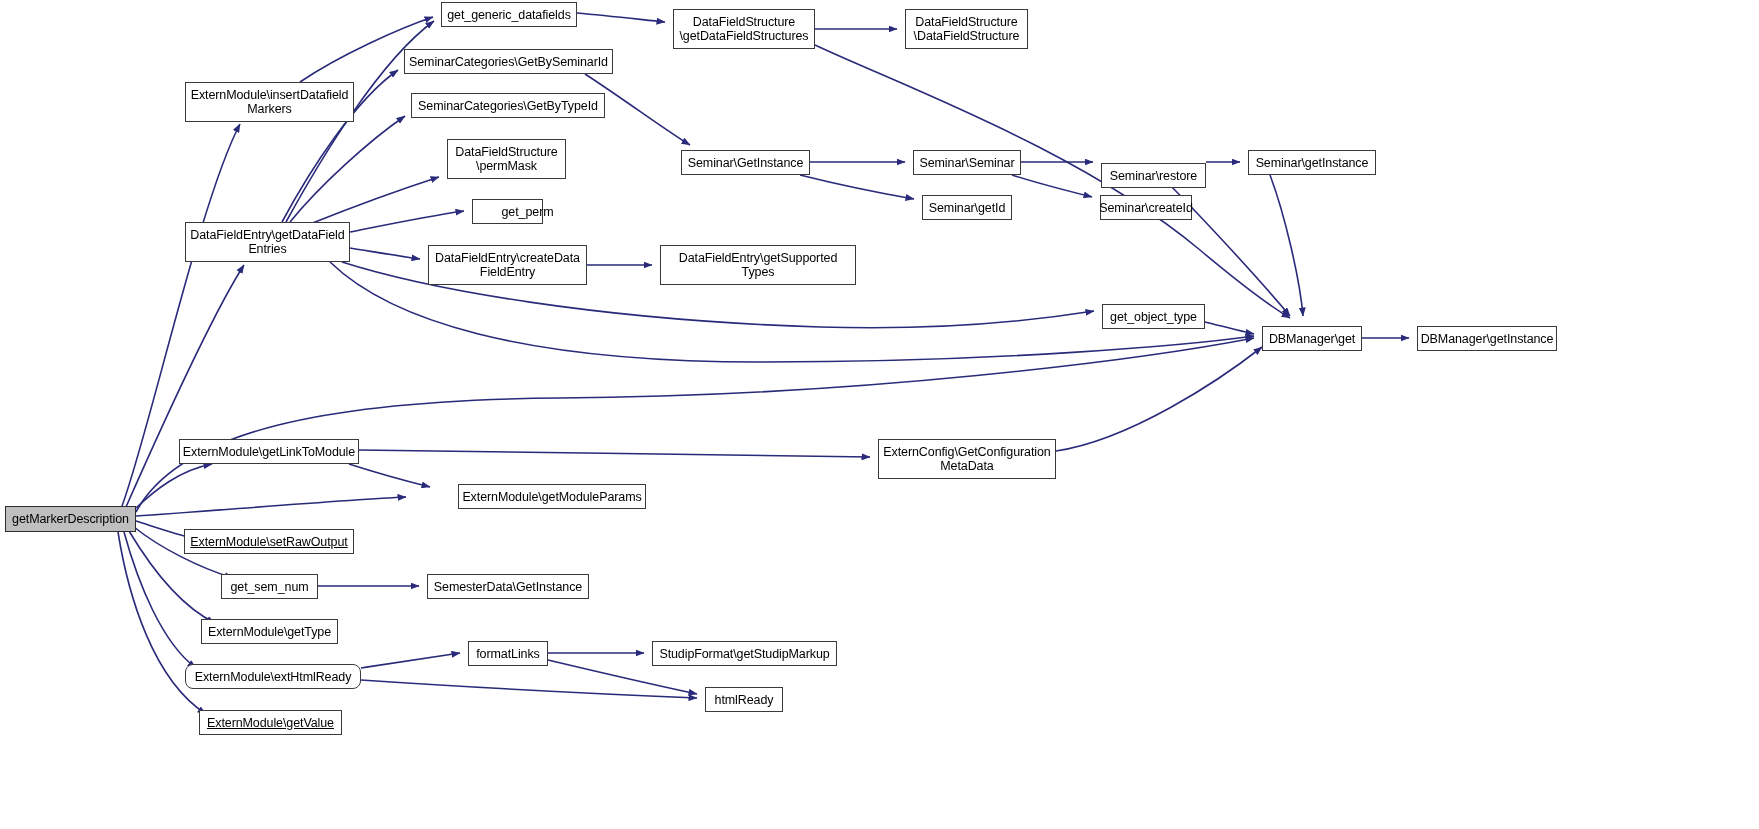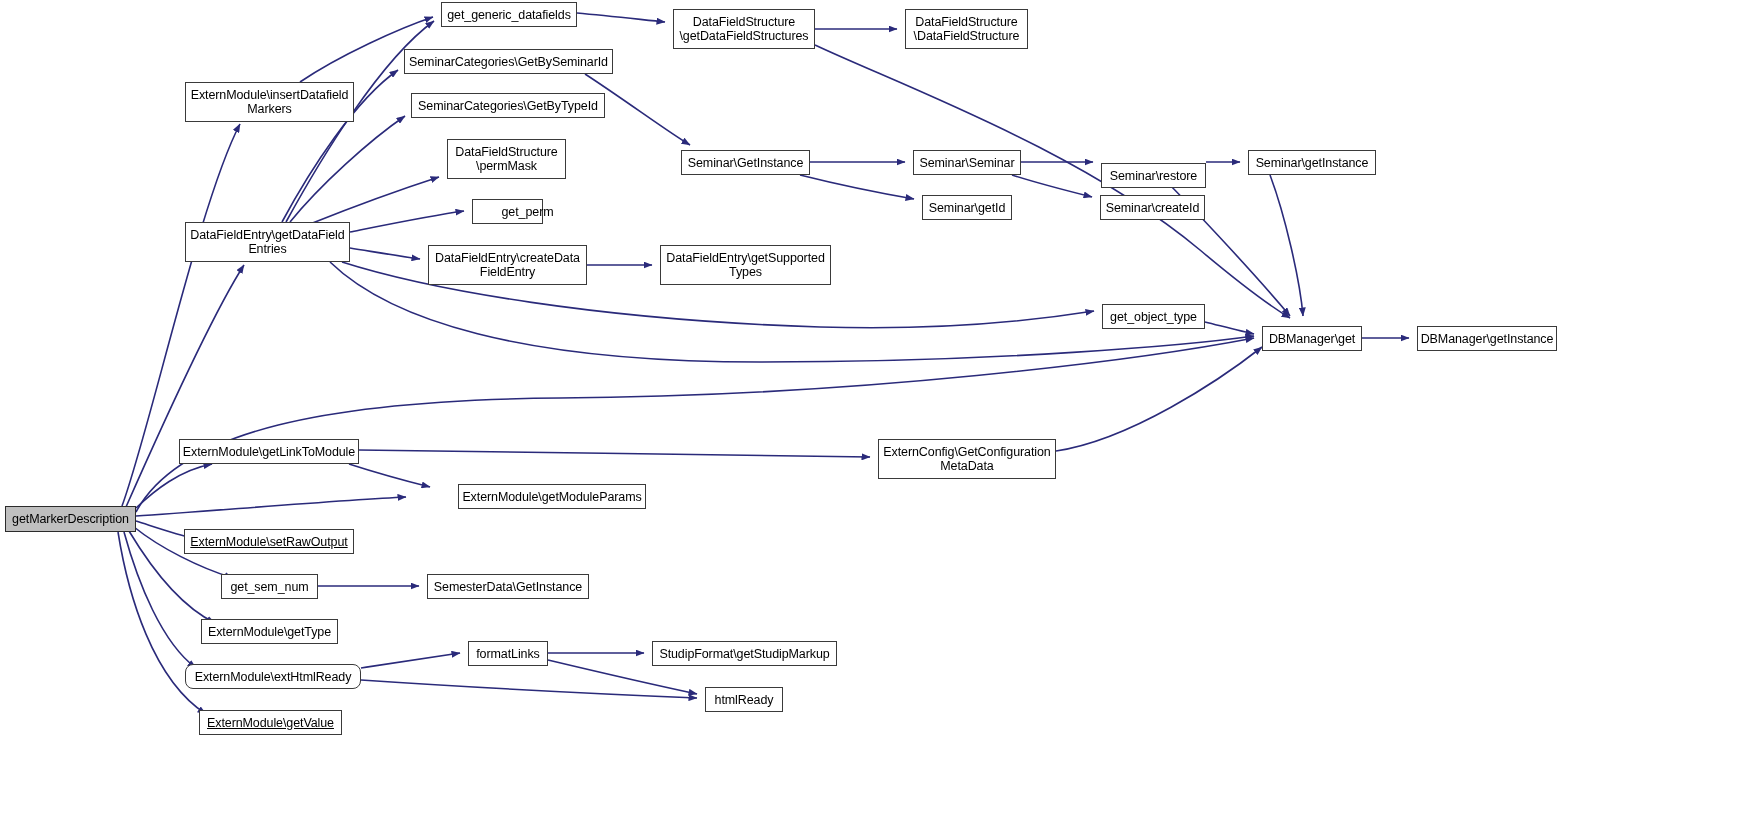--- a/index.html
+++ b/index.html
@@ -110,31 +110,31 @@
       <div class="node" style="left: 185px; top: 222px; width: 165px; height: 40px;"><span class="node-label">DataFieldEntry\getDataField
 Entries</span></div>
       <div class="node" style="left: 441px; top: 2px; width: 136px; height: 25px;"><span class="node-label">get_generic_datafields</span></div>
       <div class="node" style="left: 404px; top: 49px; width: 209px; height: 25px;"><span class="node-label">SeminarCategories\GetBySeminarId</span></div>
       <div class="node" style="left: 411px; top: 93px; width: 194px; height: 25px;"><span class="node-label">SeminarCategories\GetByTypeId</span></div>
       <div class="node" style="left: 447px; top: 139px; width: 119px; height: 40px;"><span class="node-label">DataFieldStructure
 \permMask</span></div>
       <div class="node" style="left: 472px; top: 199px; width: 71px; height: 25px; padding-left: 40px;"><span class="node-label">get_perm</span></div>
       <div class="node" style="left: 428px; top: 245px; width: 159px; height: 40px;"><span class="node-label">DataFieldEntry\createData
 FieldEntry</span></div>
-      <div class="node" style="left: 660px; top: 245px; width: 171px; height: 40px;"><span class="node-label">DataFieldEntry\getSupported
+      <div class="node" style="left: 660px; top: 245px; width: 196px; height: 40px;"><span class="node-label">DataFieldEntry\getSupported
 Types</span></div>
       <div class="node" style="left: 673px; top: 9px; width: 142px; height: 40px;"><span class="node-label">DataFieldStructure
 \getDataFieldStructures</span></div>
       <div class="node" style="left: 905px; top: 9px; width: 123px; height: 40px;"><span class="node-label">DataFieldStructure
 \DataFieldStructure</span></div>
       <div class="node" style="left: 681px; top: 150px; width: 129px; height: 25px;"><span class="node-label">Seminar\GetInstance</span></div>
       <div class="node" style="left: 913px; top: 150px; width: 108px; height: 25px;"><span class="node-label">Seminar\Seminar</span></div>
       <div class="node" style="left: 922px; top: 195px; width: 90px; height: 25px;"><span class="node-label">Seminar\getId</span></div>
       <div class="node" style="left: 1101px; top: 150px; width: 105px; height: 25px; margin-top: 13px;"><span class="node-label">Seminar\restore</span></div>
-      <div class="node" style="left: 1100px; top: 195px; width: 105px; height: 25px;"><span class="node-label">Seminar\createId</span></div>
+      <div class="node" style="left: 1100px; top: 195px; width: 92px; height: 25px;"><span class="node-label">Seminar\createId</span></div>
       <div class="node" style="left: 1248px; top: 150px; width: 128px; height: 25px;"><span class="node-label">Seminar\getInstance</span></div>
       <div class="node" style="left: 1102px; top: 304px; width: 103px; height: 25px;"><span class="node-label">get_object_type</span></div>
       <div class="node" style="left: 1262px; top: 326px; width: 100px; height: 25px;"><span class="node-label">DBManager\get</span></div>
       <div class="node" style="left: 1417px; top: 326px; width: 140px; height: 25px;"><span class="node-label">DBManager\getInstance</span></div>
       <div class="node" style="left: 179px; top: 439px; width: 180px; height: 25px;"><span class="node-label">ExternModule\getLinkToModule</span></div>
       <div class="node" style="left: 878px; top: 439px; width: 178px; height: 40px;"><span class="node-label">ExternConfig\GetConfiguration
 MetaData</span></div>
       <div class="node" style="left: 414px; top: 484px; width: 188px; height: 25px; margin-left: 44px;"><span class="node-label">ExternModule\getModuleParams</span></div>
       <div class="node" style="left: 184px; top: 529px; width: 170px; height: 25px; text-decoration: underline;"><span class="node-label">ExternModule\setRawOutput</span></div>
       <div class="node" style="left: 221px; top: 574px; width: 97px; height: 25px;"><span class="node-label">get_sem_num</span></div>

